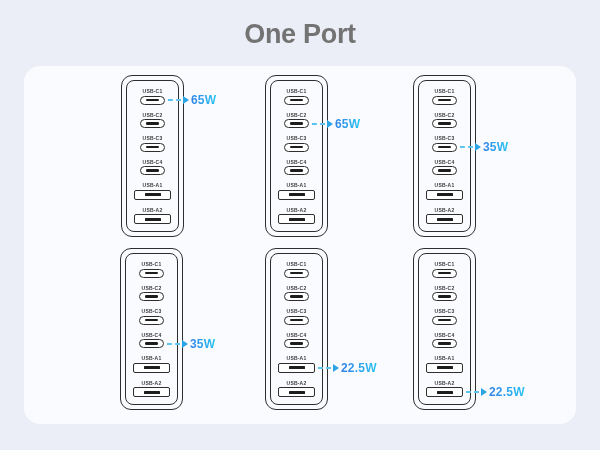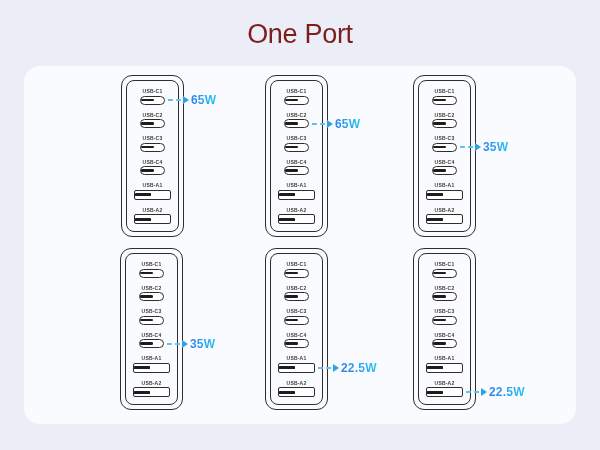--- a/index.html
+++ b/index.html
@@ -9,23 +9,23 @@
     font-family:"Liberation Sans", sans-serif;
     overflow:hidden;
     position:relative;
   }
   .page-title{
     margin:0;
     padding-top:19px;
     text-align:center;
     font-size:27px;
     line-height:30px;
-    font-weight:400;
+    font-weight:700;
     letter-spacing:-0.3px;
-    color:#7f1d1d;
+    color:#737373;
   }
   .card{
     position:relative;
     width:552px;height:358px;
     margin:17px auto 0 auto;
     background:#FAFBFE;
     border-radius:16px;
   }
   .chargers-grid{position:absolute;inset:0;}
   .charger{
@@ -59,21 +59,21 @@
     font-size:5px;
     line-height:6px;
     letter-spacing:0.2px;
     font-weight:600;
     color:#3a3a3a;
     white-space:nowrap;
   }
   .port{
     position:relative;
     box-sizing:border-box;
-    display:flex;align-items:center;
+    display:flex;align-items:center;justify-content:center;
     background:#fff;
   }
   .port.usb-c{
     width:25px;height:9px;
     border:1.3px solid #2e2e2e;
     border-radius:5px;
   }
   .port.usb-c .pin{
     width:13px;height:2.6px;
     background:#1d1d1d;

